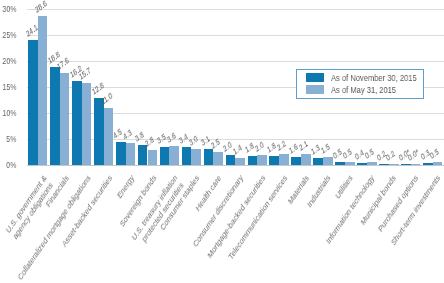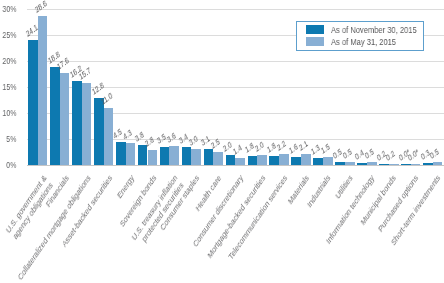--- a/index.html
+++ b/index.html
@@ -4,21 +4,21 @@
 <style>
   html,body{margin:0;padding:0;}
   body{width:444px;height:283px;background:#ffffff;font-family:"Liberation Sans",sans-serif;overflow:hidden;-webkit-font-smoothing:antialiased;}
   #chart{position:relative;width:444px;height:283px;}
   .gridline{position:absolute;height:1px;background:#dcdcdc;}
   .axisline{position:absolute;height:1px;background:#c6c6c6;}
   .ytick{position:absolute;right:0;font-size:9.3px;color:#636466;text-align:right;line-height:9px;transform-origin:right center;transform:scaleX(0.765);will-change:transform;}
   .bar{position:absolute;bottom:0;}
   .vlabel{position:absolute;font-size:8.3px;color:#58585a;white-space:nowrap;transform-origin:left bottom;transform:scaleX(0.765) rotate(-29.5deg);line-height:8px;height:8px;will-change:transform;}
   .xlabel{position:absolute;font-size:8.8px;color:#6e6e70;white-space:pre;transform-origin:right top;transform:scaleX(0.765) rotate(-48.2deg);text-align:right;line-height:11px;will-change:transform;}
-  #legend{position:absolute;border:1px solid #5d9fcd;background:#fff;}
+  #legend{position:absolute;border:1px solid #5d9fcd;background:#fff;margin-top:48px;}
   .lgrow{position:absolute;left:0;top:0;}
   .lgsw{position:absolute;left:9.5px;width:17.5px;height:9px;}
     .lgtx{position:absolute;left:34.5px;font-size:9.9px;color:#58585a;white-space:nowrap;line-height:9px;transform-origin:left center;transform:scaleX(0.765);will-change:transform;}
 </style>
 </head>
 <body>
 
 <div id="chart">
   <div id="grid">
       <div class="gridline" style="left: 26.5px; top: 9px; width: 417.5px;"></div>

